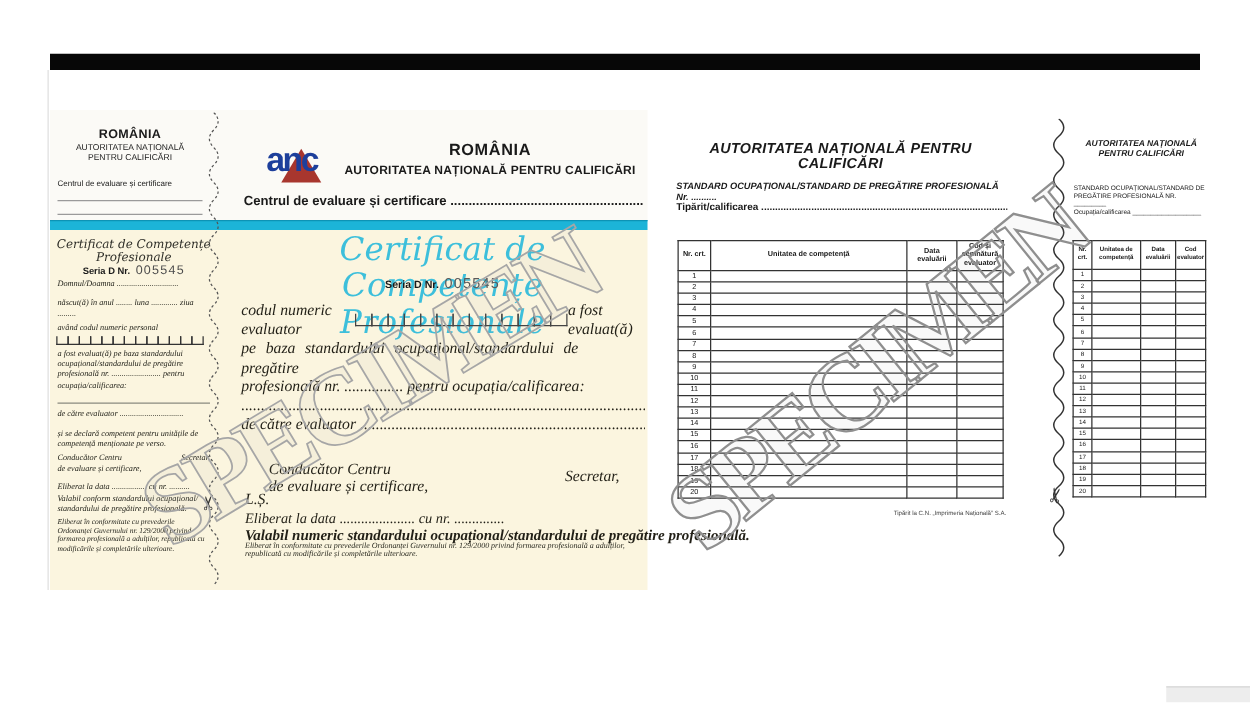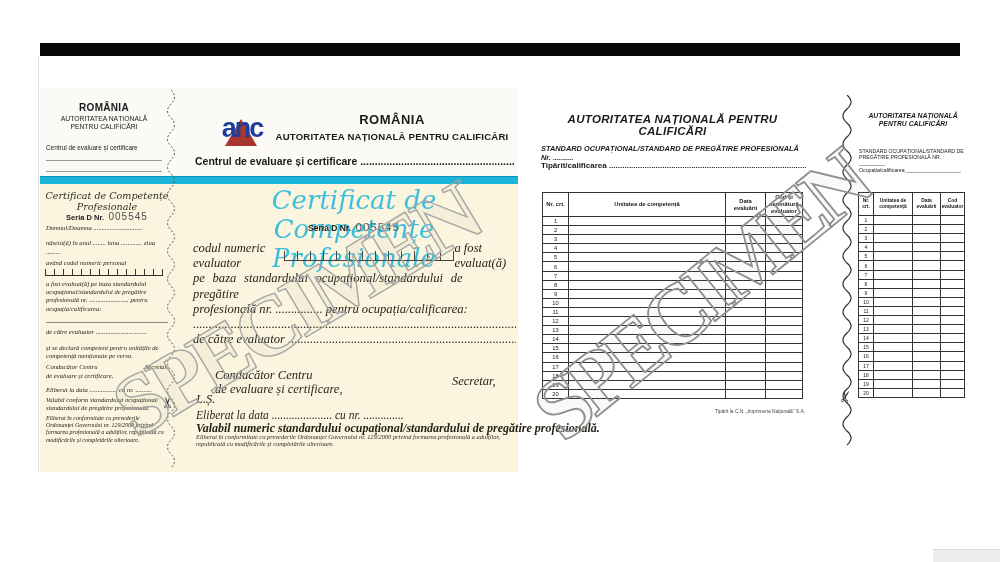--- a/index.html
+++ b/index.html
@@ -35,21 +35,21 @@
   .stub-fill-line{height:6px;border-bottom:1px solid #8a8a80;margin:2px 0 5px 0;}
   .stub-sig{display:flex;justify-content:space-between;margin:3px 0 6px 0;}
   .stub-legal{font-size:6px;line-height:7.4px;}
   .cnp-row-s{display:flex;margin:1px 0 4px 0;}
   .cnp-row-s .cnp-cell{width:8px;height:6px;border:1px solid #333;border-top:none;margin-left:-1px;}
 
   
   .logo{left:213px;top:111px;width:58px;height:36px;}
   .logo-tri{position:absolute;left:12px;top:8px;width:0;height:0;
      border-left:16px solid transparent;border-right:16px solid transparent;border-bottom:27px solid #a8362e;}
-  .logo-txt{position:absolute;left:0;top:2px;width:58px;text-align:center;
+  .logo-txt{position:absolute;left:0;top:2px;width:58px;text-align:left;
      font-weight:bold;font-size:27px;line-height:30px;color:#1d3f9b;letter-spacing:-2px;}
   .cert-head{left:268px;top:112px;width:248px;text-align:center;}
   .cert-country{font-weight:bold;font-size:13px;letter-spacing:.5px;}
   .cert-auth{font-weight:bold;font-size:9.6px;margin-top:4px;letter-spacing:.2px;}
   .cert-center{left:195px;top:155px;width:320px;font-weight:bold;font-size:10.5px;white-space:nowrap;overflow:hidden;}
   .cert-title{left:188px;top:186px;width:332px;text-align:center;
      font-family:"DejaVu Serif",serif;font-style:italic;font-size:26px;line-height:29px;color:#3dbfdb;}
   .cert-seria{left:188px;top:217px;width:332px;text-align:center;}
   .cert-seria .lab{font-weight:bold;font-size:8.5px;}
   .cert-seria .num{font-size:11.5px;color:#5a5a5a;letter-spacing:1px;}

